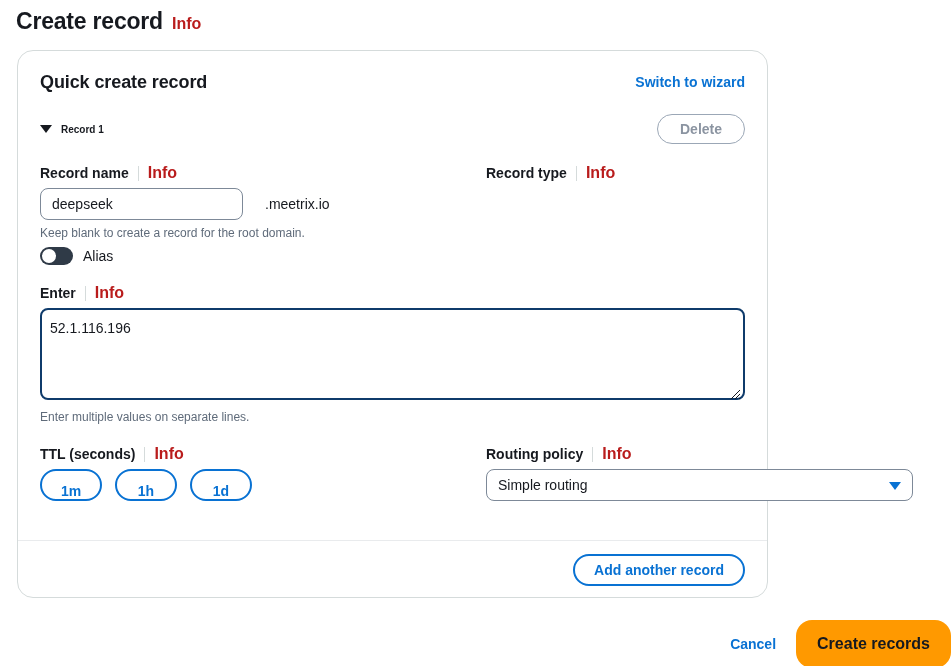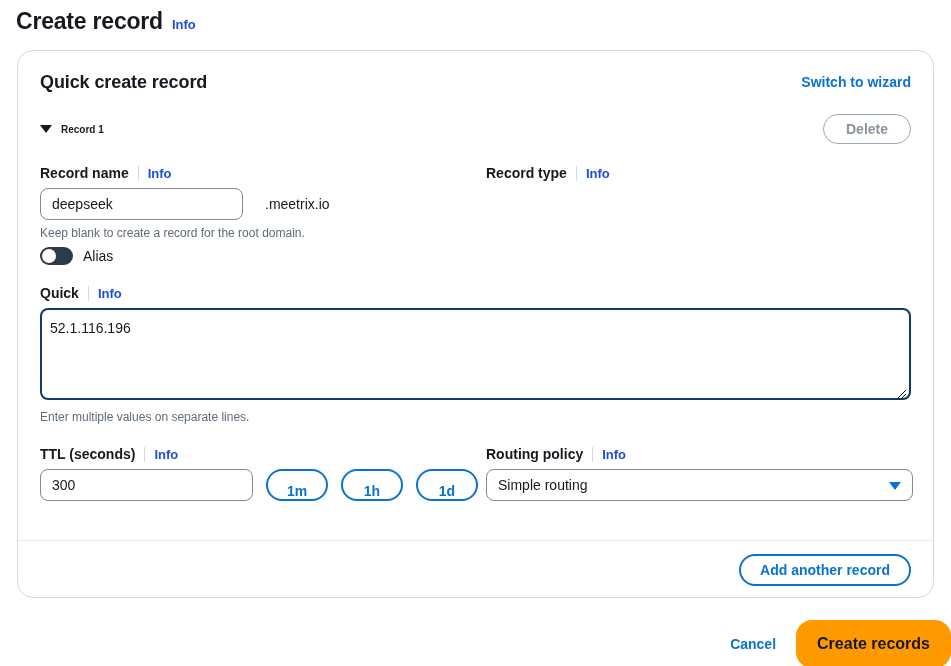--- a/index.html
+++ b/index.html
@@ -16,28 +16,28 @@
   
   .page-header {
     position: absolute; left: 16px; top: 6px;
     display: flex; align-items: baseline; gap: 9px;
   }
   .page-title {
     font-size: 23px; font-weight: bold; letter-spacing: -0.2px;
     color: #16191f; line-height: 30px;
   }
   .info-link {
-    color: #1d4ed8; font-size: 13px; font-weight: bold;
+    color: #b91c1c; font-size: 16px; font-weight: bold;
     text-decoration: none; cursor: pointer; white-space: nowrap; text-align: center;
   }
 
   
   .card {
     position: absolute; left: 17px; top: 50px;
-    width: 917px; height: 548px;
+    width: 751px; height: 548px;
     background: #ffffff;
     border: 1px solid #d5dbdb;
     border-radius: 16px;
   }
   .card-body { padding: 20px 22px 0 22px; }
 
   .card-head {
     display: flex; align-items: flex-start; justify-content: space-between;
   }
   .card-title {
@@ -251,21 +251,21 @@
 
       <div class="alias-row">
         <span class="toggle">
           <span class="knob"></span>
         </span>
         <span class="alias-label">Alias</span>
       </div>
 
       <div class="value-block">
         <div class="field-label">
-          <span class="lbl">Quick</span>
+          <span class="lbl">Enter</span>
           <span class="divider-v"></span>
           <a class="info-link">Info</a>
         </div>
         <div class="ta-wrap">
           <textarea class="ta" style="">52.1.116.196</textarea>
           <svg class="ta-grip" viewBox="0 0 11 11">
             <path d="M10 1 L1 10 M10 5 L5 10 M10 9 L9 10" stroke="#16191f" stroke-width="1" fill="none"></path>
           </svg>
         </div>
         <div class="hint">Enter multiple values on separate lines.</div>
@@ -273,21 +273,20 @@
 
       <div class="cols ttl-block">
 
         <div class="col-left">
           <div class="field-label">
             <span class="lbl">TTL (seconds)</span>
             <span class="divider-v"></span>
             <a class="info-link">Info</a>
           </div>
           <div class="ttl-inputs">
-            <input class="inp" type="text" value="300" style="">
             <button class="pill">1m</button>
             <button class="pill">1h</button>
             <button class="pill">1d</button>
           </div>
         </div>
 
         <div class="col-right">
           <div class="field-label">
             <span class="lbl">Routing policy</span>
             <span class="divider-v"></span>

